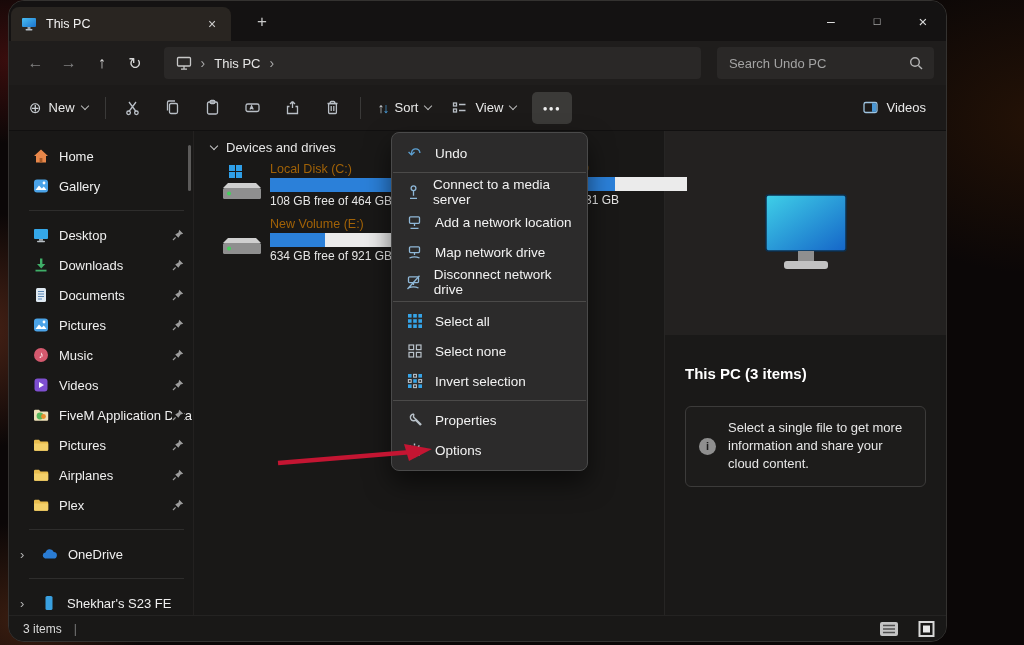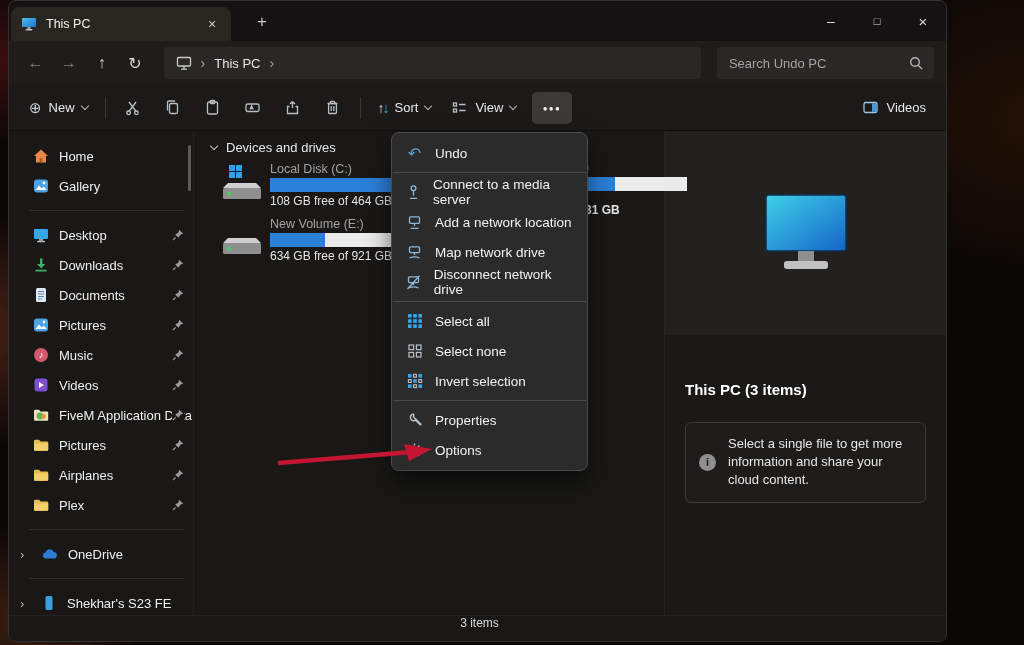--- a/index.html
+++ b/index.html
@@ -9,21 +9,21 @@
     background:
       radial-gradient(220px 170px at -30px 330px, #4a2316 0%, rgba(0,0,0,0) 70%),
       radial-gradient(180px 140px at 20px 620px, #3a1d10 0%, rgba(0,0,0,0) 70%),
       radial-gradient(160px 120px at 10px 60px, #3a0d0d 0%, rgba(0,0,0,0) 70%),
       radial-gradient(300px 220px at 1040px 120px, #241206 0%, rgba(0,0,0,0) 70%),
       #0b0707;
     position:relative;
   }
   .window {
     position:absolute; left:8px; top:0; width:939px; height:642px;
-    background:#191817; border:1px solid #343230; border-radius:8px; overflow:hidden;
+    background:#191817; border:1px solid #343230; border-radius:16px; overflow:hidden;
     color:#e8e8e8;
   }
   
   .titlebar { position:relative; height:40px; background:#141212; }
   .tab {
     position:absolute; left:2px; top:6px; width:220px; height:34px;
     background:#292521; border-radius:8px 8px 0 0;
     display:flex; align-items:center; gap:9px; padding:0 10px;
   }
   .tab-label { flex:1; font-size:12.5px; color:#f2f2f2; }
@@ -66,52 +66,52 @@
   .side-item.expandable { padding-left:11px; }
   .exp-chев, .exp-chev { color:#b5b5b5; font-size:13px; width:11px; }
   .side-item .pin { position:absolute; right:10px; top:9px; }
   .side-div { height:1px; background:#2e2d2c; margin:9px 10px 9px 20px; }
   .scrollthumb { position:absolute; right:3px; top:14px; width:3px; height:46px; background:#5c5b5a; border-radius:2px; }
   .main { flex:1; position:relative; padding:9px 0 0 17px; }
   .section-header { display:flex; align-items:center; gap:9px; font-size:13px; color:#e6e6e6; }
   .tile { display:flex; gap:7px; margin:6px 0 0 10px; width:230px; }
   .tile + .tile { margin-top:8px; }
   .tile-info { display:flex; flex-direction:column; gap:2px; padding-top:1px; }
-  .tile-name { font-size:12.5px; color:#a3a3a3; }
+  .tile-name { font-size:12.5px; color:#a16207; }
   .bar { width:163px; height:14px; background:#ebebeb; }
   .bar-fill { height:100%; background:#2b80d9; }
   .tile-cap { font-size:12px; color:#e5e5e5; }
   .tile-partial { position:absolute; left:515px; top:159px; width:163px; z-index:1; }
   .tile-partial .tile-name { margin-left:61px; height:15px; }
   .tile-partial .bar { margin-top:2px; }
-  .tile-partial .tile-cap { margin-left:61px; margin-top:12px;font-weight:bold; }
+  .tile-partial .tile-cap { margin-left:61px; margin-top:2px; }
   
   .context-menu { position:absolute; left:382px; top:131px; width:197px; z-index:10;
     background:#2c2b2b; border:1px solid #4a4a4a; border-radius:8px; padding:5px 0;
     box-shadow:0 12px 26px rgba(0,0,0,.55); }
   .menu-item { height:30px; display:flex; align-items:center; gap:11px; padding:0 13px;
     font-size:13.5px; color:#f2f2f2; }
   .menu-ico { width:19px; display:flex; align-items:center; justify-content:center; }
   .menu-sep { height:1px; background:#4b4a49; margin:4px 1px; }
   
   .red-arrow { position:absolute; left:263px; top:441px; z-index:20; }
   
   .pane { width:282px; display:flex; flex-direction:column; border-left:1px solid #262524; }
   .pane-icon-area { height:204px; background:#232120; display:flex; align-items:center; justify-content:center; }
   .pane-bottom { flex:1; background:#1a1918; padding:14px 20px; }
-  .pane-title { font-size:15px; font-weight:bold; color:#fff; margin-top:32px; }
+  .pane-title { font-size:15px; font-weight:bold; color:#fff; margin-top:16px; }
   .info-card { margin-top:24px; border:1px solid #3c3b3a; border-radius:6px; background:#1d1c1b;
     padding:12px 13px; display:flex; align-items:center; gap:12px; }
   .info-ico { min-width:17px; height:17px; border-radius:50%; background:#8f8f8f; color:#1c1c1c;
     font-size:11px; font-weight:bold; display:flex; align-items:center; justify-content:center; }
   .info-text { font-size:13px; color:#e6e6e6; line-height:1.4; }
   
   .statusbar { position:absolute; left:0; right:0; bottom:0; height:26px; background:#191817;
     border-top:1px solid #242322; display:flex; align-items:center; padding:0 10px 0 14px;
-    font-size:12px; color:#dadada; gap:12px;flex-direction:column; }
+    font-size:12px; color:#dadada; gap:12px; }
   .status-div { color:#7a7a7a; }
   svg { display:block; }
 </style>
 </head>
 <body>
 
 <div class="window">
 
   <div class="titlebar">
     <div class="tab">

